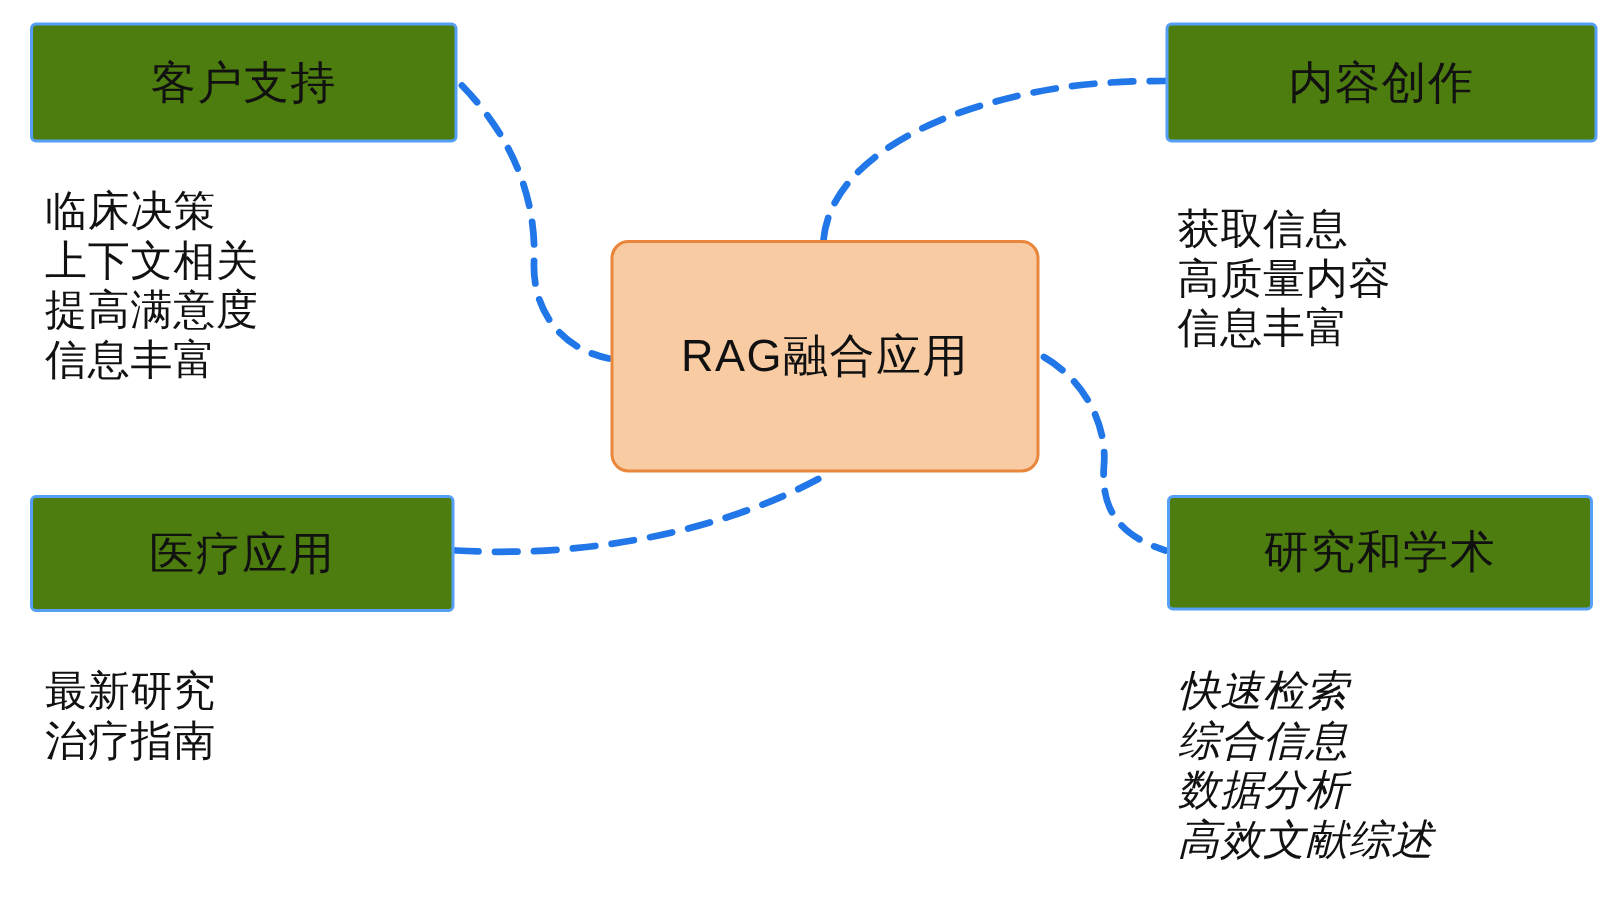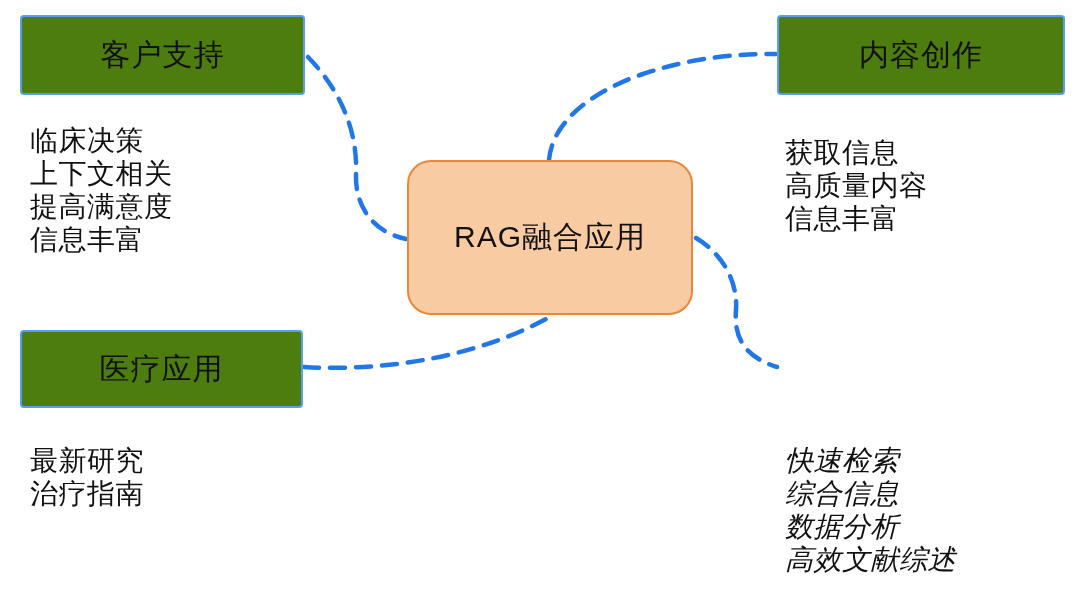--- a/index.html
+++ b/index.html
@@ -38,21 +38,21 @@
     background: #4d7c0f;
     border: 2.5px solid #55A0F6;
     border-radius: 4px;
     font-size: 30px;
     color: #111111;
     letter-spacing: 1px;
   }
   .node.center {
     background: #F8CBA2;
     border: 2.5px solid #E8873C;
-    border-radius: 24px;
+    border-radius: 12px;
   }
   .node-tl { left: 20px;  top: 15px;  width: 285px; height: 80px; }
   .node-tr { left: 777px; top: 15px;  width: 288px; height: 80px; }
   .node-bl { left: 20px;  top: 330px; width: 283px; height: 78px; }
   .node-br { left: 778px; top: 330px; width: 284px; height: 77px; }
   .node-center { left: 407px; top: 160px; width: 286px; height: 155px; }
   .item-list {
     position: absolute;
     color: #111111;
     font-size: 28px;
@@ -101,20 +101,23 @@
   </div>
 
   <div class="node node-bl">
     <span>医疗应用</span>
   </div>
   <div class="item-list list-bl">
     <div>最新研究</div>
     <div>治疗指南</div>
   </div>
 
+  <div class="node node-br">
+    <span>研究和学术</span>
+  </div>
   <div class="item-list list-br">
     <div>快速检索</div>
     <div>综合信息</div>
     <div>数据分析</div>
     <div>高效文献综述</div>
   </div>
 
 </div>
 
 </body></html>

